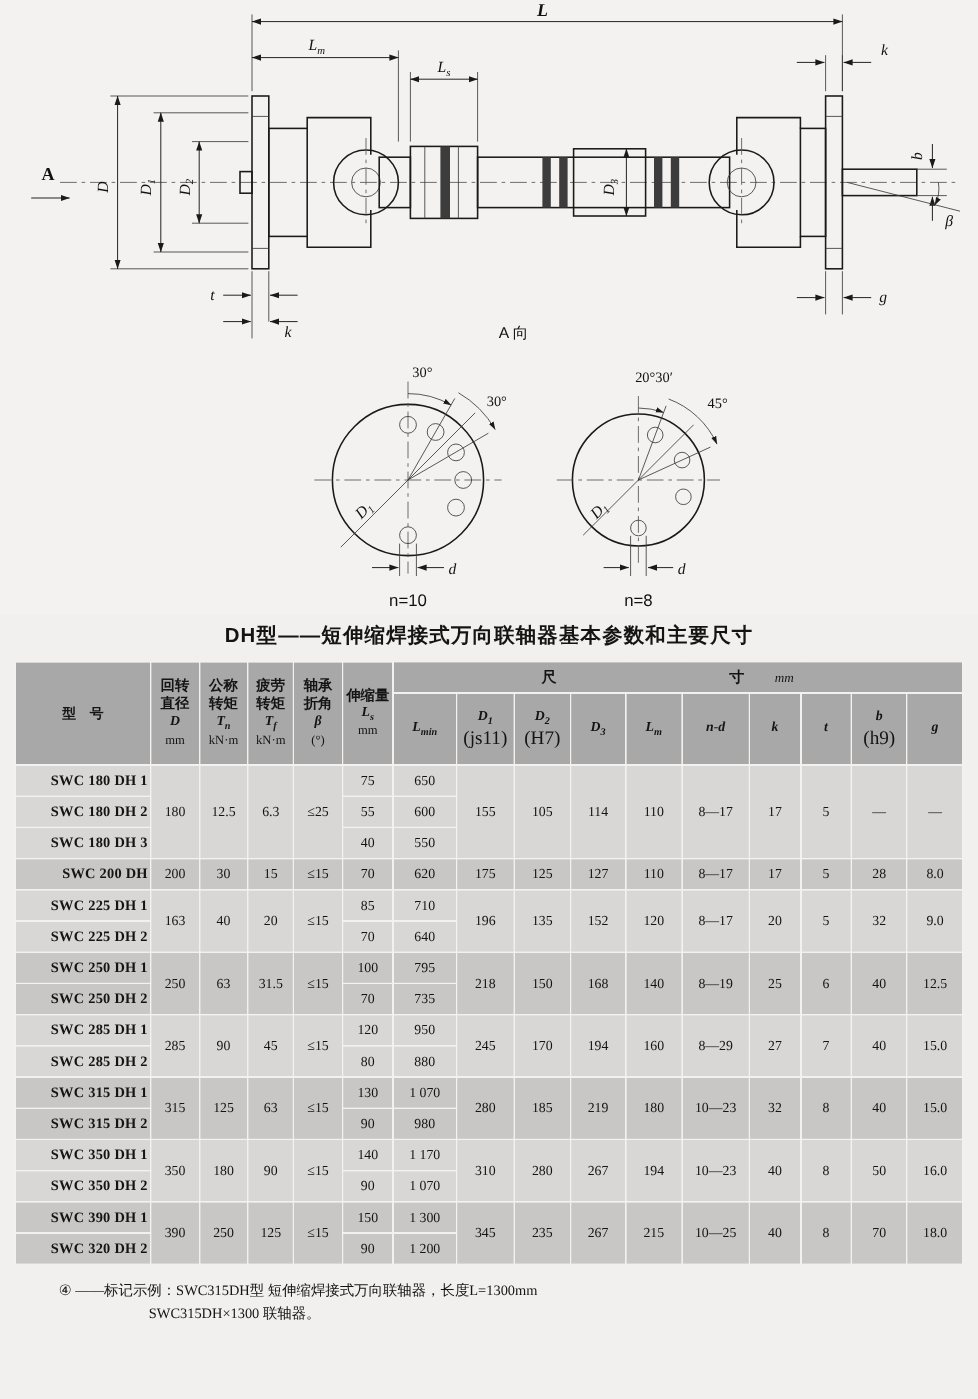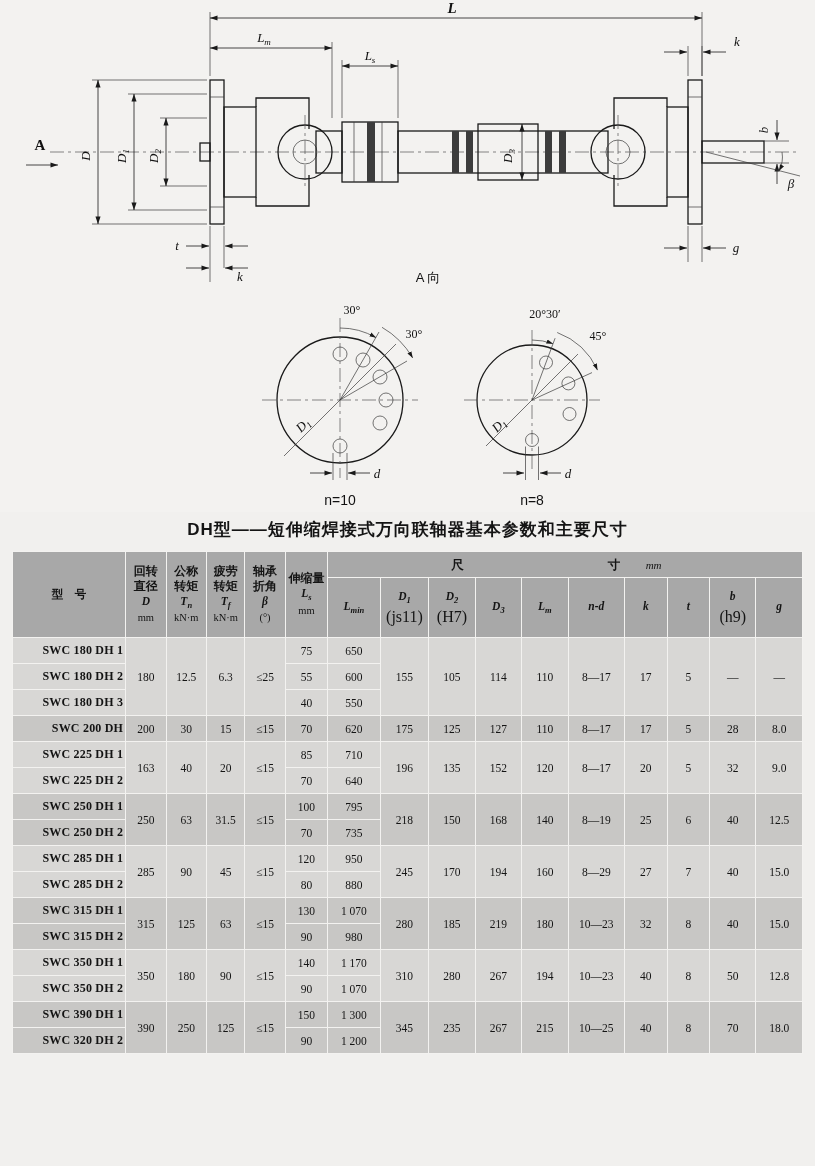--- a/index.html
+++ b/index.html
@@ -520,21 +520,21 @@
           <td>140</td>
           <td>1 170</td>
           <td rowspan="2">310</td>
           <td rowspan="2">280</td>
           <td rowspan="2">267</td>
           <td rowspan="2">194</td>
           <td rowspan="2">10—23</td>
           <td rowspan="2">40</td>
           <td rowspan="2">8</td>
           <td rowspan="2">50</td>
-          <td rowspan="2">12.8</td>
+          <td rowspan="2">16.0</td>
         </tr>
         <tr class="g-light">
           <td class="td-model">SWC 350 DH 2</td>
           <td>90</td>
           <td>1 070</td>
         </tr>
         <tr class="g-dark">
           <td class="td-model">SWC 390 DH 1</td>
           <td rowspan="2">390</td>
           <td rowspan="2">250</td>
@@ -554,15 +554,21 @@
         </tr>
         <tr class="g-dark">
           <td class="td-model">SWC 320 DH 2</td>
           <td>90</td>
           <td>1 200</td>
         </tr>
       </tbody>
   </table>
 
   <div class="notes">
+    <div class="note-line nl-rest">
+      <span>④ </span><sub></sub><span>——标记示例：SWC315DH型 短伸缩焊接式万向联轴器，长度L=1300mm</span>
+    </div>
+    <div class="note-line nl-indent">
+      <span></span><sub></sub><span>SWC315DH×1300 联轴器。</span>
+    </div>
   </div>
 
 </div>
 
 </body></html>

